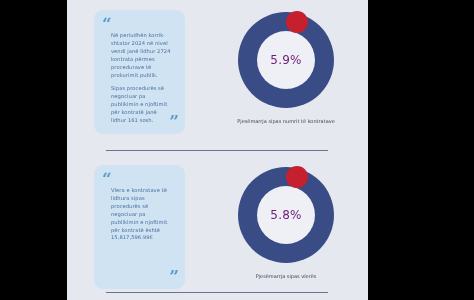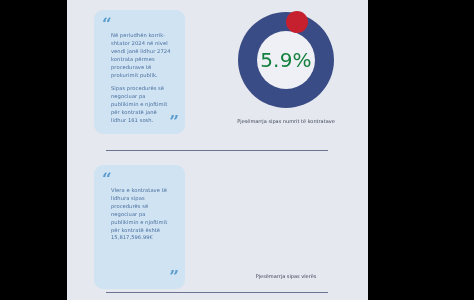--- a/index.html
+++ b/index.html
@@ -84,22 +84,22 @@
     position:absolute;
     left:50%; top:2px;
     transform:translateX(-50%);
     width:104px; height:104px;
   }
   .donut-svg { display:block; width:104px; height:104px; }
   .donut-center {
     position:absolute;
     left:0; top:0; width:104px; height:104px;
     display:flex; align-items:center; justify-content:center;
-    color:#15803d;
-    font-size:20px;
+    color:#701a75;
+    font-size:12px;
     letter-spacing:0.2px;
   }
   .chart-caption {
     position:absolute;
     left:0; top:112px; width:138px;
     text-align:center;
     color:#3c4556;
     font-size:5px;
     line-height:1.55;
   }
@@ -145,20 +145,28 @@
 
       <div class="quote-card">
         <span class="qmark qmark-open">“</span>
         <div class="quote-body">
           <p>Vlera e kontratave të lidhura sipas procedurës së negociuar pa publikimin e njoftimit për kontratë është 15,817,596.99€</p>
         </div>
         <span class="qmark qmark-close">”</span>
       </div>
 
       <div class="chart-block">
+        <div class="donut-wrap">
+          <svg class="donut-svg" viewBox="0 0 104 104">
+            <circle cx="52" cy="52" r="48" fill="#3a4c85"></circle>
+            <circle cx="52" cy="52" r="29" fill="#eef0f6"></circle>
+            <circle cx="63" cy="14" r="11" fill="#c6202f"></circle>
+          </svg>
+          <div class="donut-center">5.8%</div>
+        </div>
         <div class="chart-caption">Pjesëmarrja sipas vlerës</div>
       </div>
 
     </div>
 
     <div class="divider divider-2"></div>
 
   </div>
 </div>
 

